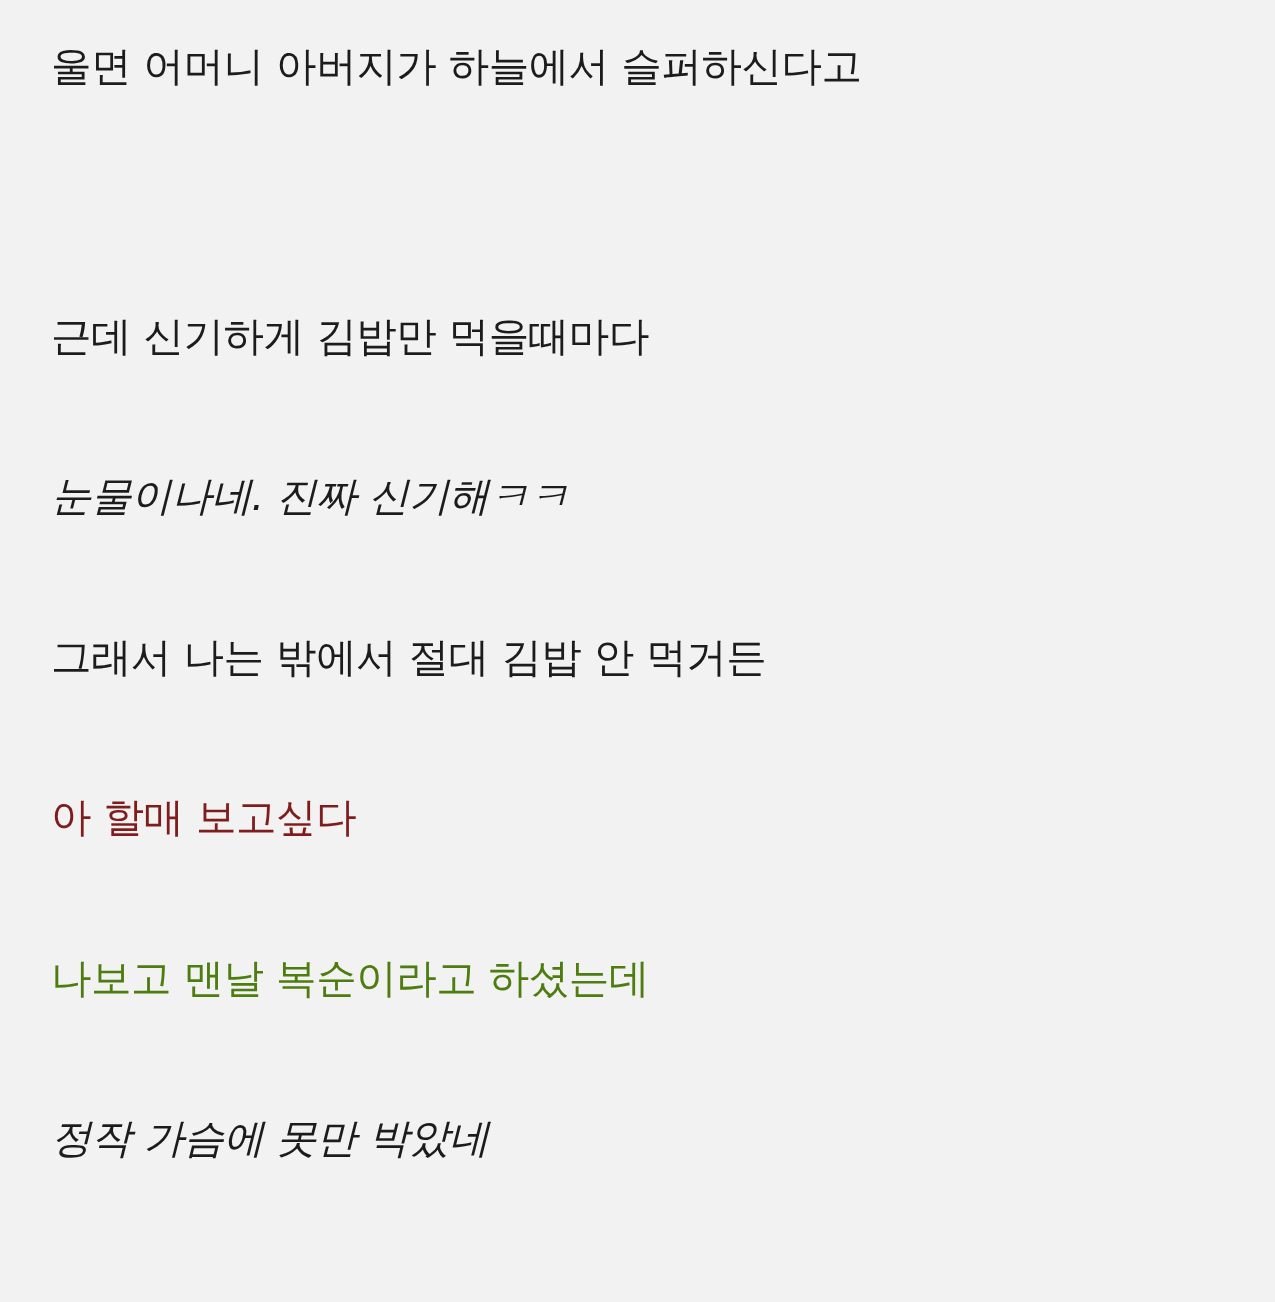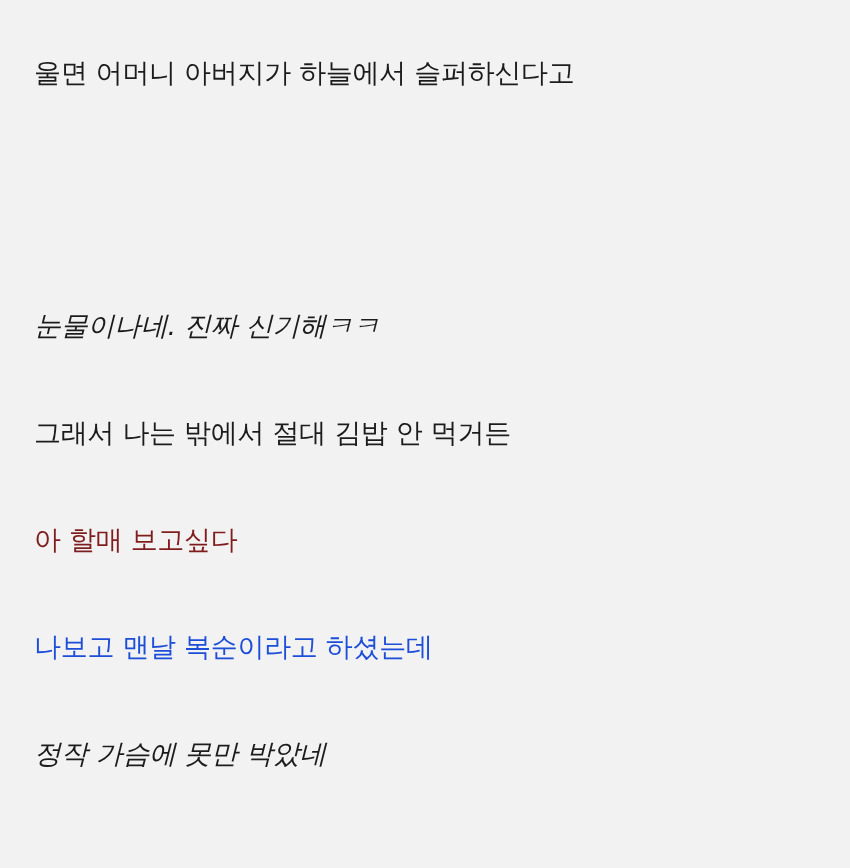--- a/index.html
+++ b/index.html
@@ -18,21 +18,20 @@
     height: 868px;
     background: #f2f2f2;
     box-sizing: border-box;
     padding: 28px 34px 0 34px;
     display: flex;
     flex-direction: column;
   }
   .text-block {
     display: flex;
     flex-direction: column;
-    margin-top: 28px;
   }
   .line {
     color: #1c1c1c;
     font-size: 27px;
     line-height: 1.25;
     letter-spacing: -0.3px;
     white-space: pre;
     margin: 0 0 0 0;
     padding: 0;
     height: 34px;
@@ -49,30 +48,31 @@
 <body style="background: rgb(242, 242, 242);">
 
 <div class="page">
   <div class="text-block">
 
     <p class="line" style="color: rgb(28, 28, 28);">울면 어머니 아버지가 하늘에서 슬퍼하신다고</p>
     <div class="spacer"></div>
 
     <div class="spacer"></div>
 
+    <p class="line" style="color: rgb(28, 28, 28);">근데 신기하게 김밥만 먹을때마다</p>
     <div class="spacer"></div>
 
     <p class="line" style="color: rgb(28, 28, 28); font-style: italic;">눈물이나네. 진짜 신기해ㅋㅋ</p>
     <div class="spacer"></div>
 
     <p class="line" style="color: rgb(28, 28, 28);">그래서 나는 밖에서 절대 김밥 안 먹거든</p>
     <div class="spacer"></div>
 
     <p class="line" style="color: #7f1d1d;">아 할매 보고싶다</p>
     <div class="spacer"></div>
 
-    <p class="line" style="color: #1d4ed8;">나보고 맨날 복순이라고 하셨는데</p>
+    <p class="line" style="color: #4d7c0f;">나보고 맨날 복순이라고 하셨는데</p>
     <div class="spacer"></div>
 
     <p class="line" style="color: rgb(28, 28, 28);">정작 가슴에 못만 박았네</p>
 
   </div>
 </div>
 
 </body></html>

